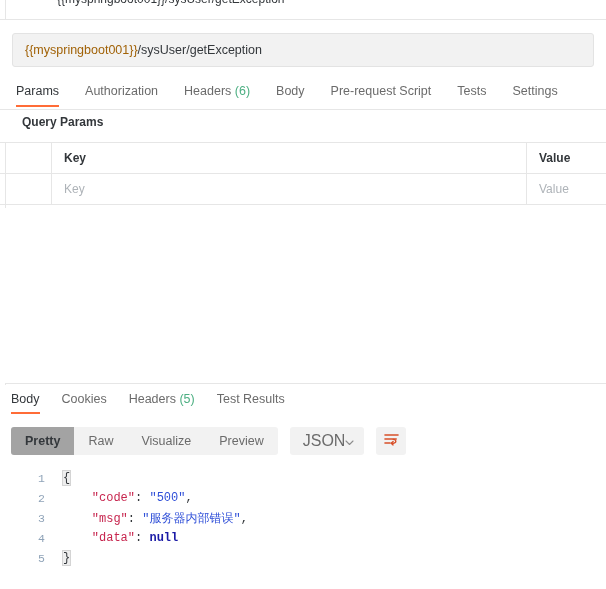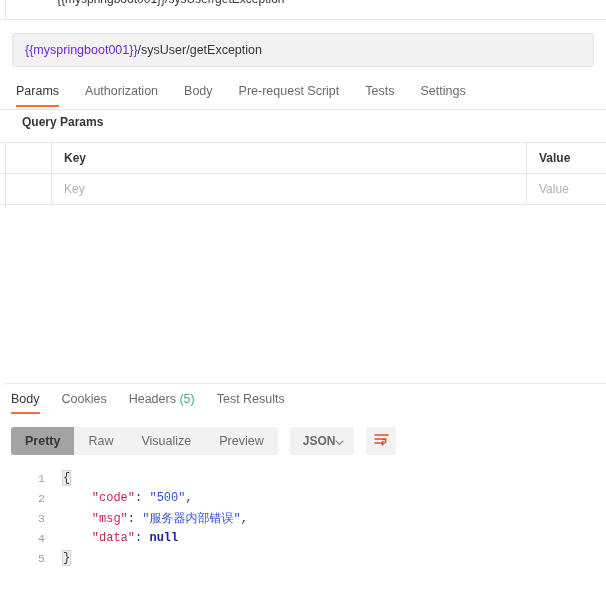--- a/index.html
+++ b/index.html
@@ -74,21 +74,21 @@
   .chevron svg { display: block; }
   .url-input {
     flex: 1;
     display: flex; align-items: center;
     padding: 0 12px;
     font-size: 12.5px;
     white-space: nowrap;
     overflow: hidden;
     cursor: text;
   }
-  .url-var { color: #6d28d9; }
+  .url-var { color: #a16207; }
   .url-path { color: #33373b; }
 
   
   .req-tabs {
     position: absolute; left: 0; top: 76px; width: 606px; height: 34px;
     background: #ffffff;
     border-bottom: 1px solid #e6e6e6;
     display: flex;
     align-items: flex-start;
     padding-left: 16px;
@@ -220,22 +220,22 @@
     margin-left: 12px;
     height: 28px;
     background: #f2f2f2;
     border-radius: 3px;
     display: flex; align-items: center;
     padding: 0 10px 0 13px;
     cursor: pointer;
     position: relative;
   }
   .lang-label {
-    font-size: 12px;
-    font-weight: bold;
+    font-size: 16px;
+    font-weight: normal;
     color: #6b6b6b;
   }
   .wrap-btn {
     margin-left: 12px;
     width: 30px; height: 28px;
     background: #f2f2f2;
     border-radius: 3px;
     display: flex; align-items: center; justify-content: center;
     cursor: pointer;
   }
@@ -315,20 +315,24 @@
       </div>
     </div>
   </div>
 
   <div class="req-tabs">
     <div class="req-tab active">
       <span>Params</span>
     </div>
     <div class="req-tab">
       <span>Authorization</span>
+    </div>
+    <div class="req-tab">
+      <span>Headers</span>
+      <span class="count-badge">(6)</span>
     </div>
     <div class="req-tab">
       <span>Body</span>
     </div>
     <div class="req-tab">
       <span>Pre-request Script</span>
     </div>
     <div class="req-tab">
       <span>Tests</span>
     </div>

